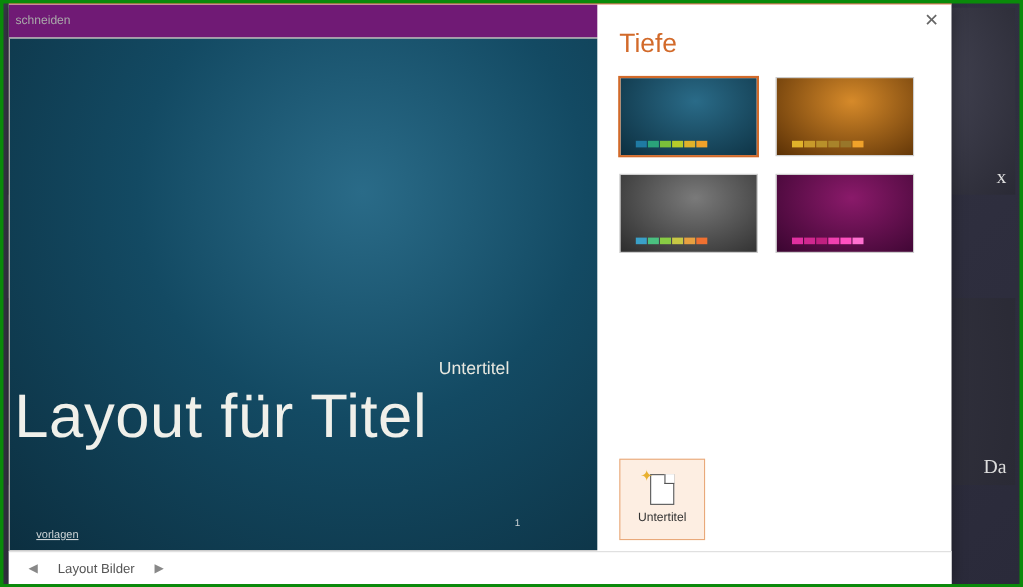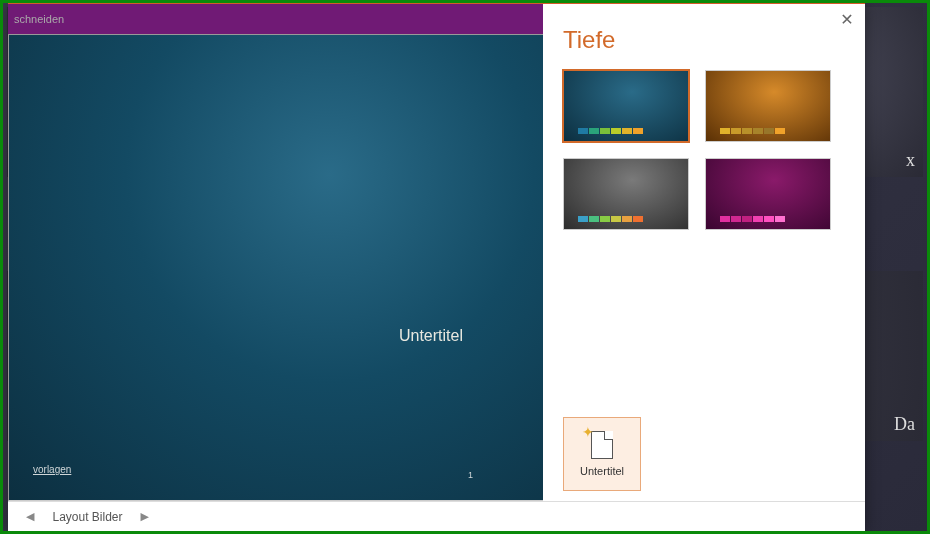--- a/index.html
+++ b/index.html
@@ -118,21 +118,21 @@
     left: 4px;
     top: 310px;
     color: #f0f0ea;
     font-size: 56px;
     font-weight: 300;
     letter-spacing: 0.5px;
   }
   .slide-footer {
     position: absolute;
     left: 24px;
-    bottom: 25px;
+    bottom: 8px;
     color: #cfd6d8;
     font-size: 10px;
     text-decoration: underline;
   }
   .slide-pagenum {
     position: absolute;
     right: 70px;
     bottom: 20px;
     color: #cfd6d8;
     font-size: 9px;
@@ -236,20 +236,21 @@
 
 <div class="dialog">
   <div class="dialog-close">✕</div>
 
   <div class="dialog-body">
 
     <div class="preview-col">
       <div class="preview-header-strip">schneiden</div>
       <div class="slide-preview">
         <div class="slide-sub">Untertitel</div>
+        <div class="slide-title">Layout für Titel</div>
         <div class="slide-pagenum">1</div>
         <div class="slide-footer">vorlagen</div>
       </div>
     </div>
 
     <div class="variant-col">
       <div class="variant-title">Tiefe</div>
       <div class="variant-grid">
         <div class="variant-thumb variant-blue sel">
           <div class="chips">

